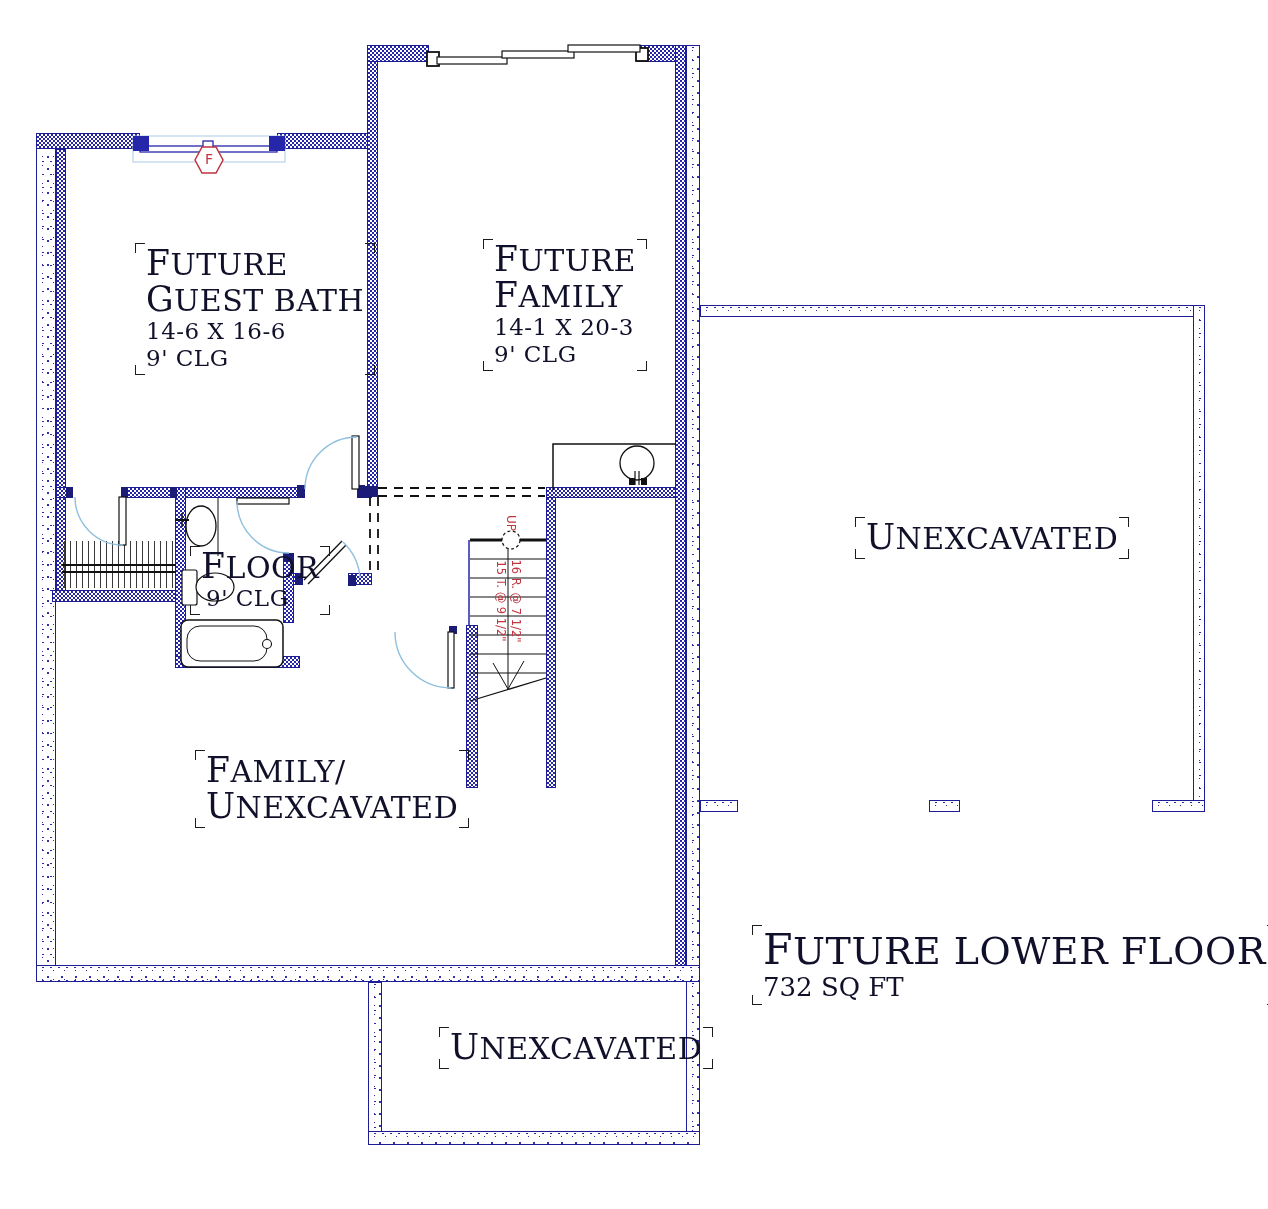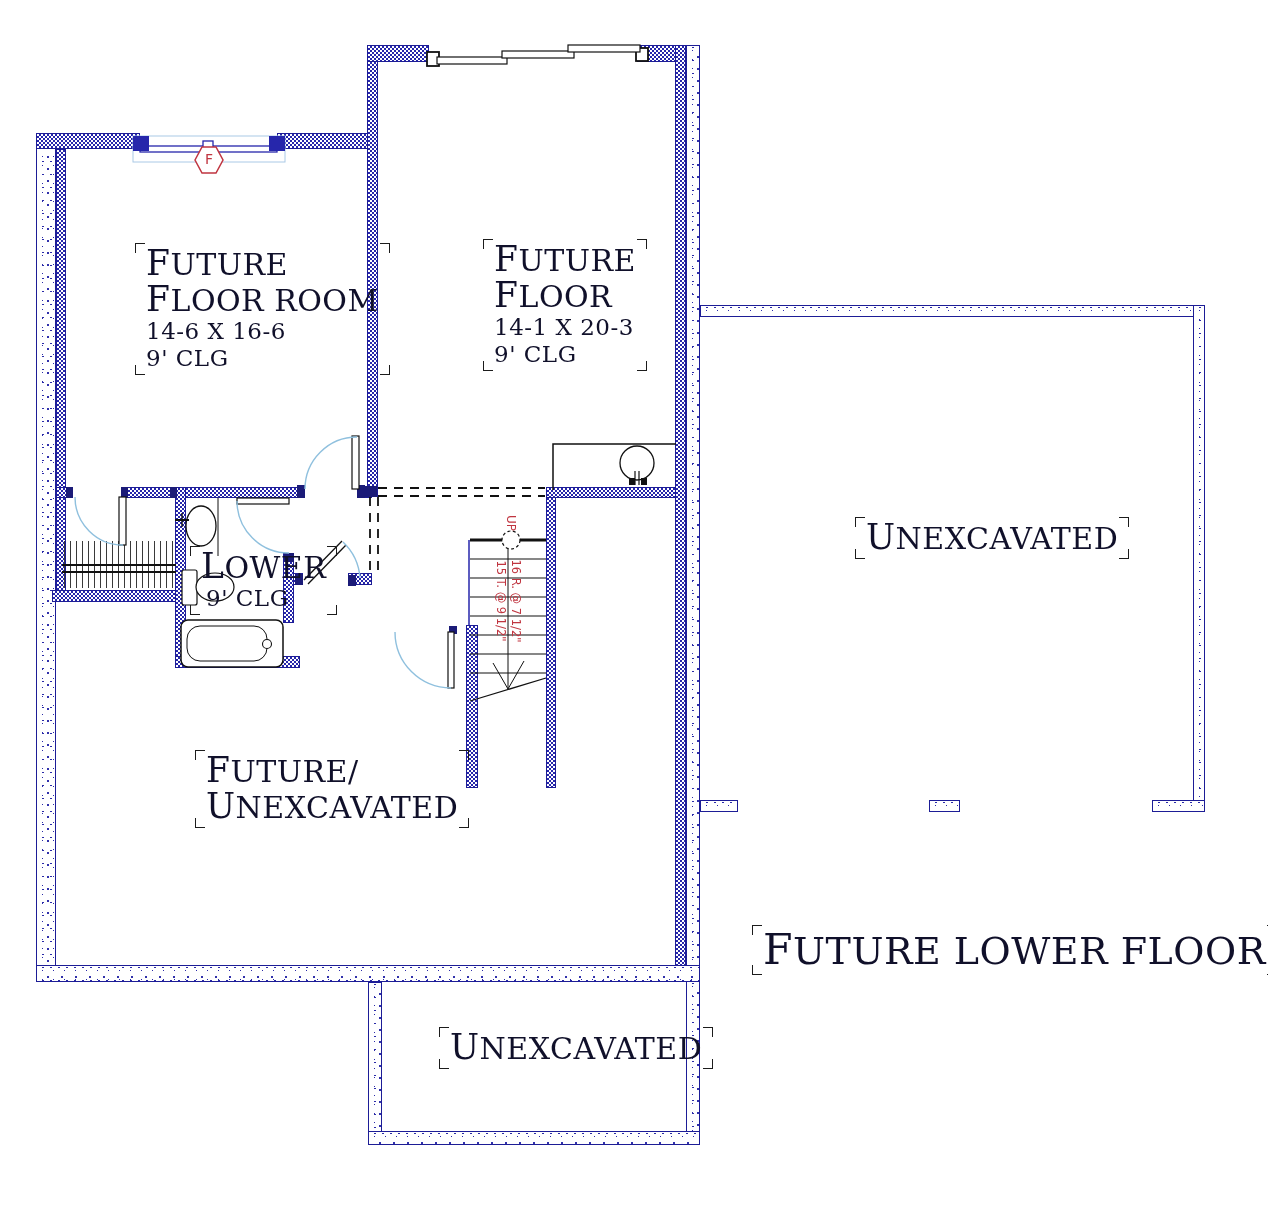--- a/index.html
+++ b/index.html
@@ -188,58 +188,59 @@
     </g>
 
     <g stroke="#111" stroke-width="1.8">
       <line x1="62" y1="565" x2="176" y2="565"></line>
       <line x1="62" y1="572" x2="176" y2="572"></line>
     </g>
   </svg>
 
   <div class="label tk" style="left:146px;top:246px;">
     <div class="rline">FUTURE</div>
-    <div class="rline">FLOOR ROOM</div>
+    <div class="rline">GUEST BATH</div>
     <div class="dline">14-6 X 16-6</div>
     <div class="dline">9' CLG</div>
     <span class="tk2"></span>
   </div>
 
   <div class="label tk" style="left:494px;top:242px;">
     <div class="rline">FUTURE</div>
-    <div class="rline">FLOOR</div>
+    <div class="rline">FAMILY</div>
     <div class="dline">14-1 X 20-3</div>
     <div class="dline">9' CLG</div>
     <span class="tk2"></span>
   </div>
 
   <div class="label tk" style="left:201px;top:549px;">
-    <div class="rline">LOWER</div>
+    <div class="rline">FLOOR</div>
     <div class="dline" style="padding-left:5px;">9' CLG</div>
     <span class="tk2"></span>
   </div>
 
   <div class="label tk" style="left:206px;top:753px;">
-    <div class="rline">FUTURE/</div>
+    <div class="rline">FAMILY/</div>
     <div class="rline">UNEXCAVATED</div>
     <span class="tk2"></span>
   </div>
 
   <div class="label tk" style="left:866px;top:520px;">
     <div class="rline">UNEXCAVATED</div>
     <span class="tk2"></span>
   </div>
 
   <div class="label tk" style="left:450px;top:1030px;">
     <div class="rline">UNEXCAVATED</div>
     <span class="tk2"></span>
   </div>
 
   <div class="label tk" style="left:763px;top:928px;">
     <div class="title-line">FUTURE LOWER FLOOR</div>
+    <div class="title-sub">732 SQ FT</div>
     <span class="tk2"></span>
   </div>
 
   <div class="f-label red">F</div>
   <div class="up-label red">UP</div>
   <div class="stair-note red">
     <div>16 R. @ 7 1/2"</div>
     <div>15 T. @ 9 1/2"</div>
   </div>
 

